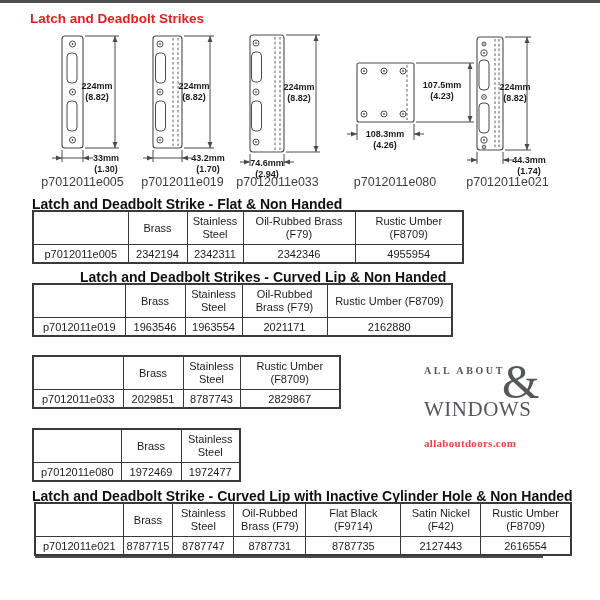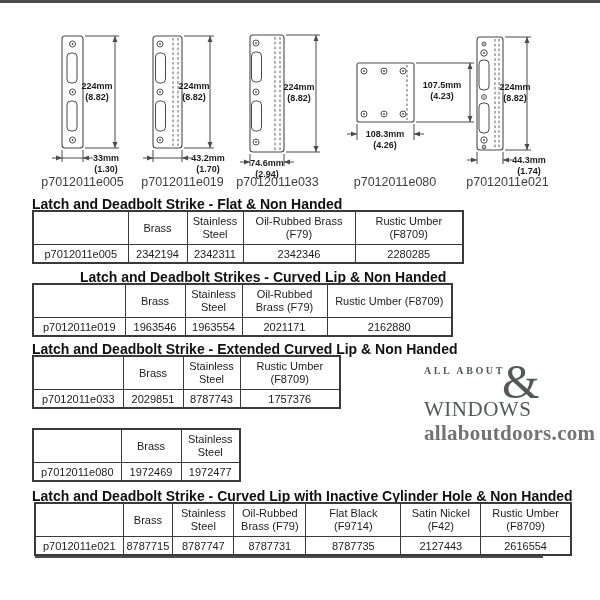--- a/index.html
+++ b/index.html
@@ -25,30 +25,31 @@
   .hrow td{height:30px;line-height:1.15;}
   .drow td{height:15px;}
   .logo{position:absolute;left:424px;top:365px;width:156px;color:#54575a;
         font-family:"Liberation Serif",serif;}
   .logo-row{display:flex;align-items:flex-start;}
   .logo-left{display:flex;align-items:center;}
   .logo-allabout{font-size:10px;font-weight:bold;letter-spacing:2.6px;white-space:nowrap;}
   .logo-doors{font-size:31px;line-height:0.82;letter-spacing:0.5px;white-space:nowrap;}
   .logo-amp{font-size:48px;line-height:0.78;margin-left:-3px;margin-top:-2px;}
   .logo-windows{font-size:21px;line-height:0.95;letter-spacing:0.5px;white-space:nowrap;}
-  .logo-url{font-size:21px;font-weight:bold;color:#737373;letter-spacing:0.3px;
-            margin-top:1px;white-space:nowrap;}
+  .logo-url{font-size:11px;font-weight:bold;color:#ef4444;letter-spacing:0.3px;
+            margin-top:17px;white-space:nowrap;}
 </style>
 </head>
 <body>
 
 <div id="stage">
 
   <div class="rule" style="left:0;top:0;width:600px;height:3px;"></div>
 
+  <div class="title">Latch and Deadbolt Strikes</div>
 
   <svg class="dsvg" style="left:48px;top:30px;" width="80" height="150" viewBox="0 0 80 150">
     <g>
       <rect class="pl" x="14" y="6" width="21" height="112" rx="3"></rect>
       <rect class="slot" x="19" y="23" width="10" height="30" rx="4"></rect>
       <rect class="slot" x="19" y="71" width="10" height="30" rx="4"></rect>
       <circle class="hole" cx="24.5" cy="14" r="3"></circle>
         <circle class="dot" cx="24.5" cy="14" r="0.9"></circle>
       <circle class="hole" cx="24.5" cy="62" r="3"></circle>
         <circle class="dot" cx="24.5" cy="62" r="0.9"></circle>
@@ -242,21 +243,21 @@
         <td>Brass</td>
         <td>Stainless Steel</td>
         <td>Oil-Rubbed Brass (F79)</td>
         <td>Rustic Umber (F8709)</td>
       </tr>
       <tr class="drow">
         <td>p7012011e005</td>
         <td>2342194</td>
         <td>2342311</td>
         <td>2342346</td>
-        <td>2280285</td>
+        <td>4955954</td>
       </tr>
     </tbody>
   </table>
 
   <div class="sec-h" style="left:32px;top:269px;padding-left:48px;">Latch and Deadbolt Strikes - Curved Lip &amp; Non Handed</div>
   <table class="ptable" style="left:32px;top:283px;">
     <colgroup>
         <col style="width:92px">
         <col style="width:60px">
         <col style="width:57px">
@@ -274,40 +275,39 @@
       <tr class="drow">
         <td>p7012011e019</td>
         <td>1963546</td>
         <td>1963554</td>
         <td>2021171</td>
         <td>2162880</td>
       </tr>
     </tbody>
   </table>
 
-  <div class="sec-h" style="left:32px;top:341px;">Latch and Deadbolt Strike - Extended Curved Lip &amp; Non Handed</div>
   <table class="ptable" style="left:32px;top:355px;">
     <colgroup>
         <col style="width:90px">
         <col style="width:60px">
         <col style="width:57px">
         <col style="width:100px">
       </colgroup>
     <tbody>
       <tr class="hrow">
         <td></td>
         <td>Brass</td>
         <td>Stainless Steel</td>
         <td>Rustic Umber (F8709)</td>
       </tr>
       <tr class="drow">
         <td>p7012011e033</td>
         <td>2029851</td>
         <td>8787743</td>
-        <td>1757376</td>
+        <td>2829867</td>
       </tr>
     </tbody>
   </table>
 
   <table class="ptable" style="left:32px;top:428px;">
     <colgroup>
         <col style="width:88px">
         <col style="width:60px">
         <col style="width:59px">
       </colgroup>

